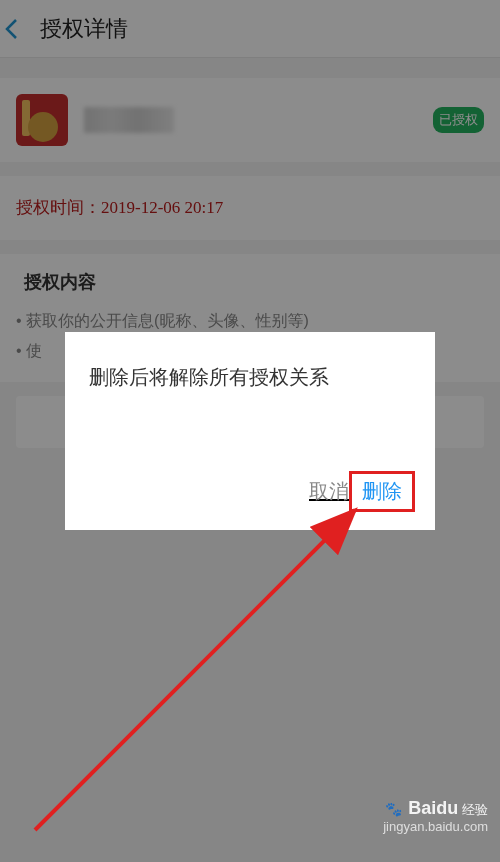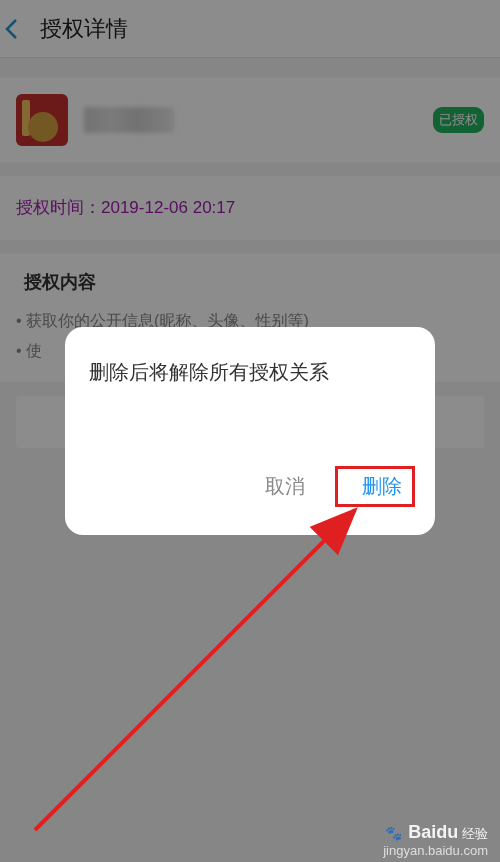--- a/index.html
+++ b/index.html
@@ -91,22 +91,23 @@
       padding: 4px 6px;
       border-radius: 9px;
     }
     .time-section {
       background: #fff;
       margin-top: 14px;
       padding: 16px;
     }
     .time-row {
       font-size: 17px;
-      color: #a21caf;
+      color: #b91c1c;
       line-height: 32px;
+      font-family: Liberation Serif, serif;
     }
     .content-section {
       background: #fff;
       margin-top: 14px;
       padding: 16px;
     }
     .content-title {
       font-size: 18px;
       color: #333;
       font-weight: 700;
@@ -136,68 +137,67 @@
       width: 100%;
       height: 100%;
       background: rgba(0,0,0,0.45);
       display: flex;
       align-items: center;
       justify-content: center;
     }
     .dialog {
       background: #fff;
       width: 370px;
-      border-radius: 18px;
-      padding: 32px 24px 28px 24px;
+      border-radius: 0;
+      padding: 32px 24px 18px 24px;
       position: relative;
     }
     .dialog-message {
       font-size: 20px;
       color: #333;
       margin-bottom: 80px;
     }
     .dialog-buttons {
       display: flex;
       justify-content: flex-end;
       align-items: center;
-      gap: 30px;
+      text-decoration: underline;
     }
     .btn-cancel {
       background: none;
       border: none;
       font-size: 20px;
       color: #888;
       cursor: pointer;
     }
     .btn-delete {
       background: none;
       border: none;
       font-size: 20px;
       color: #2095f3;
       font-weight: 500;
       cursor: pointer;
-      margin-left: 14px;
     }
     .highlight-box {
       border: 3px solid #e02020;
       padding: 4px 10px;
       margin-right: -4px;
     }
     .arrow-svg {
       position: absolute;
       left: 0;
       top: 0;
       width: 500px;
       height: 862px;
       pointer-events: none;
     }
     .watermark {
       position: absolute;
       right: 12px;
-      bottom: 4px;
+      bottom: 28px;
       color: #fff;
       font-size: 13px;
       text-align: right;
       opacity: 0.9;
     }
     .watermark-main {
       font-size: 18px;
       font-weight: bold;
     }
     .watermark-sub {

